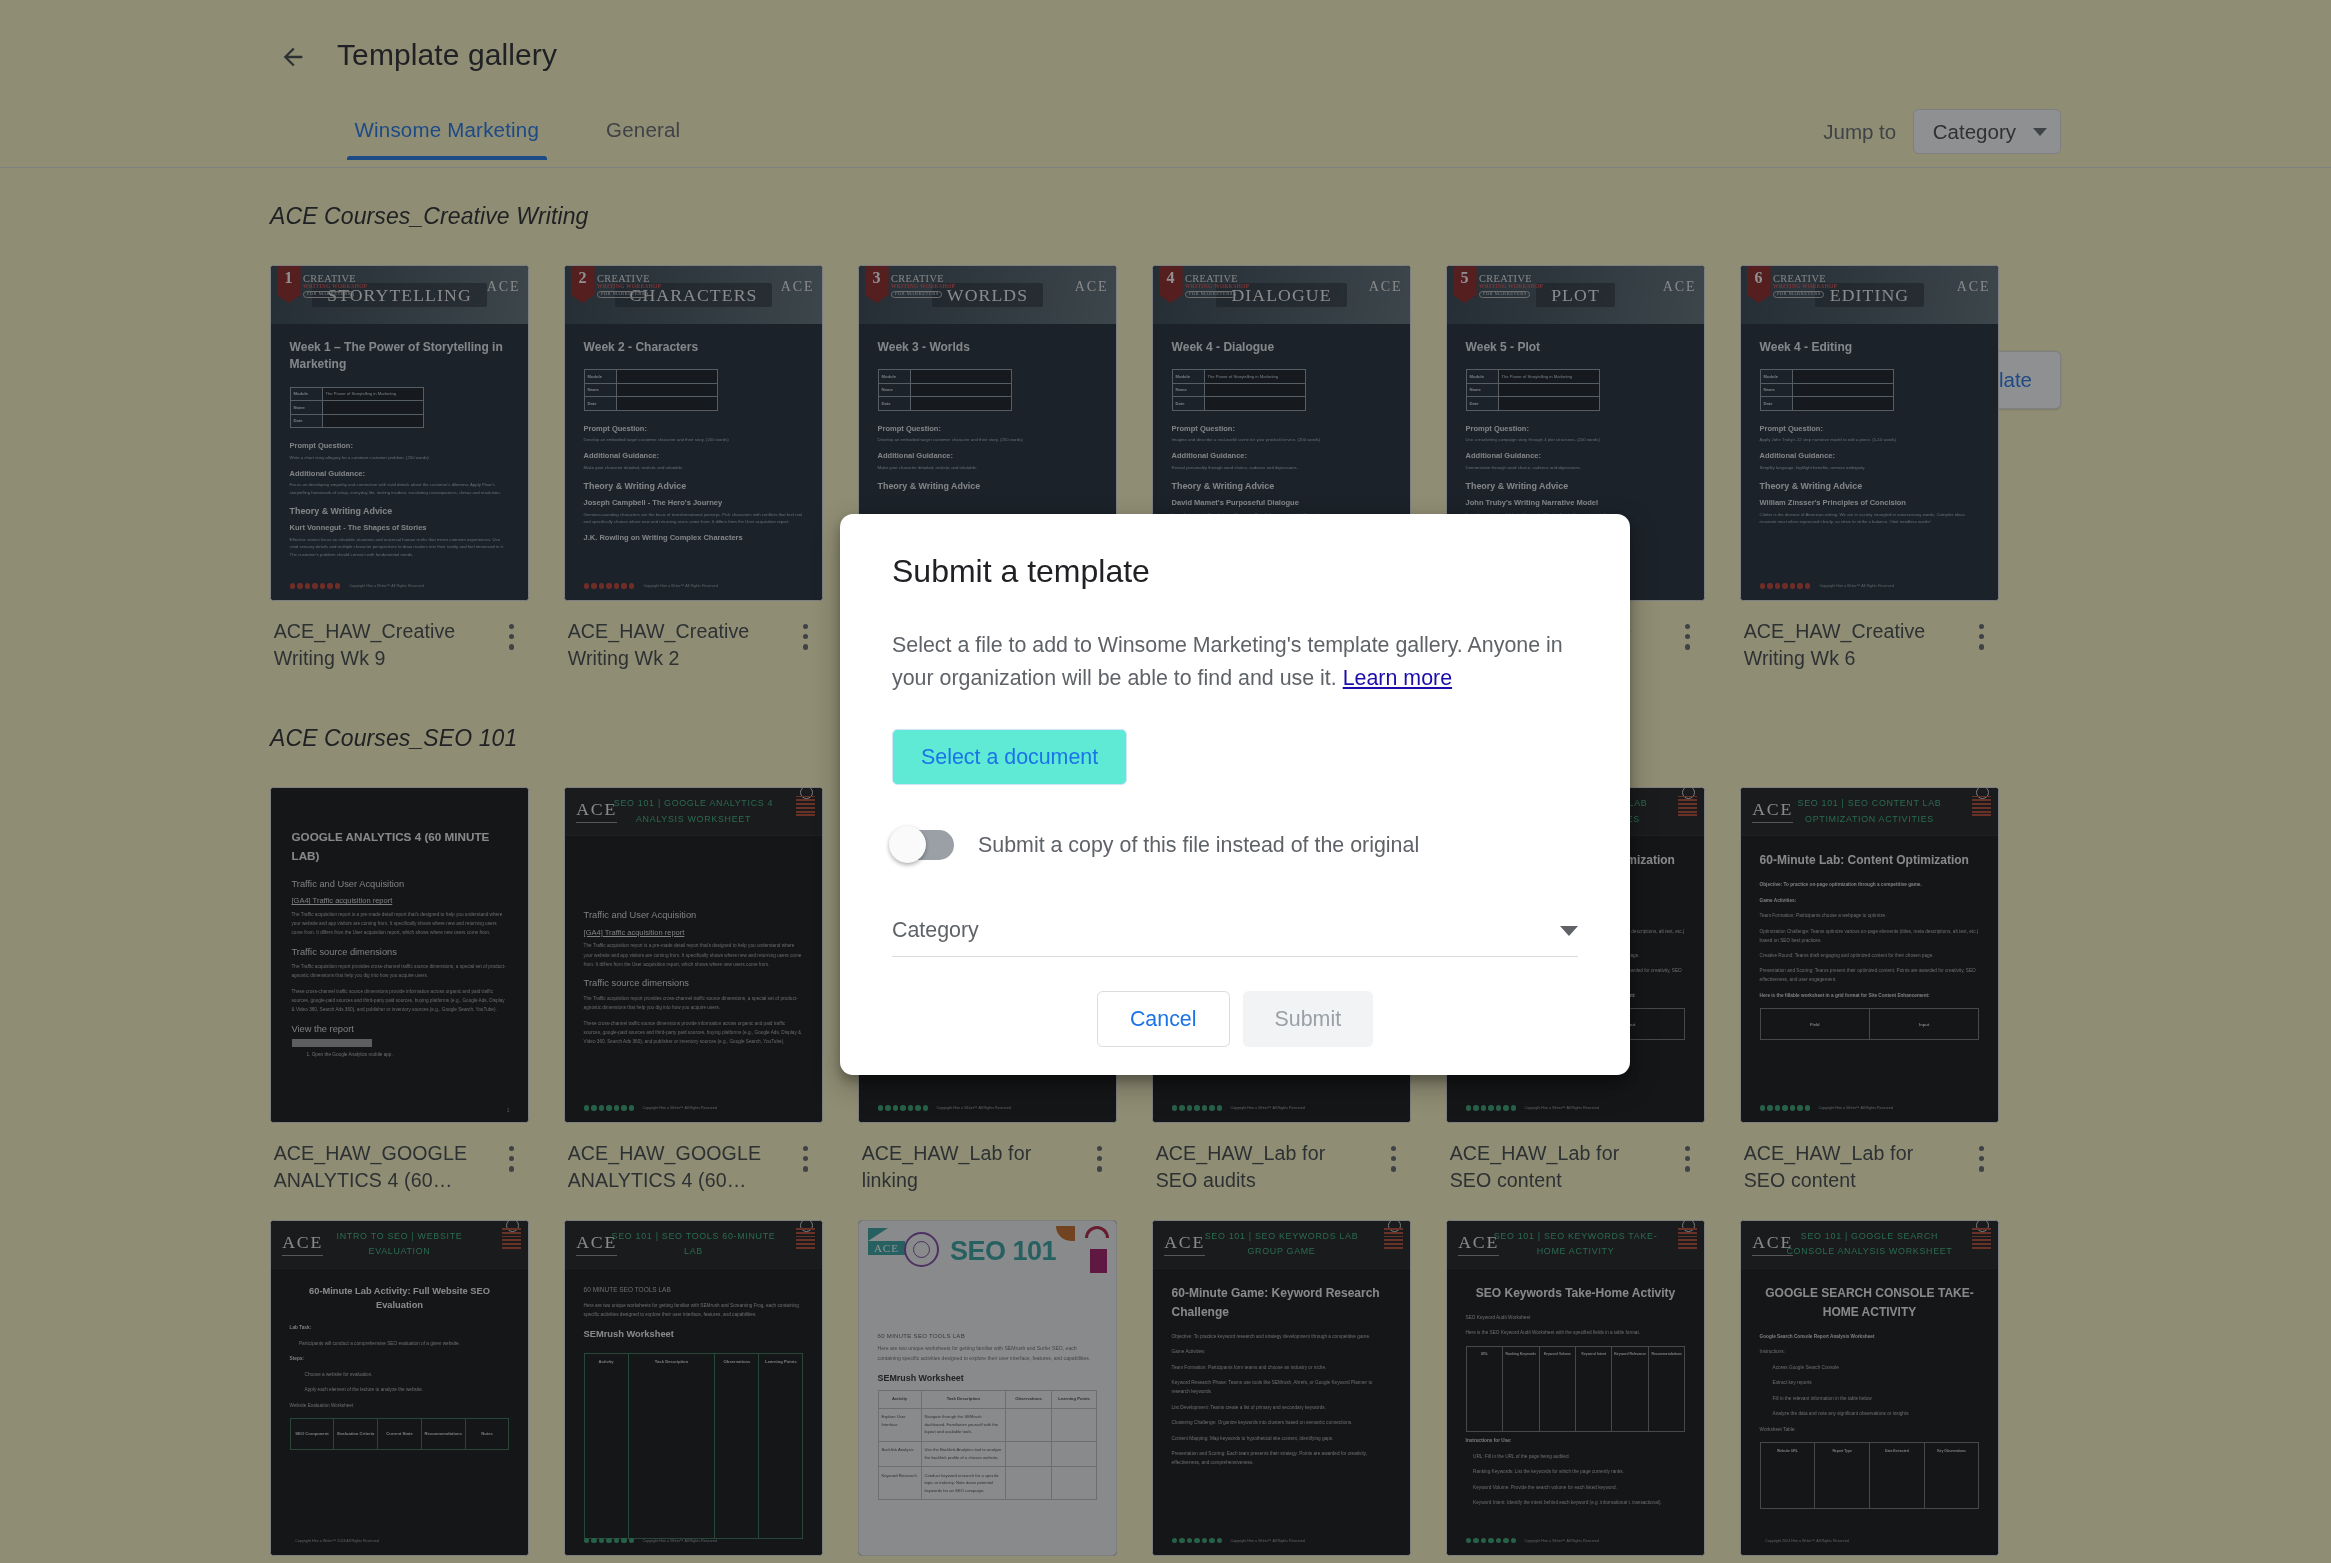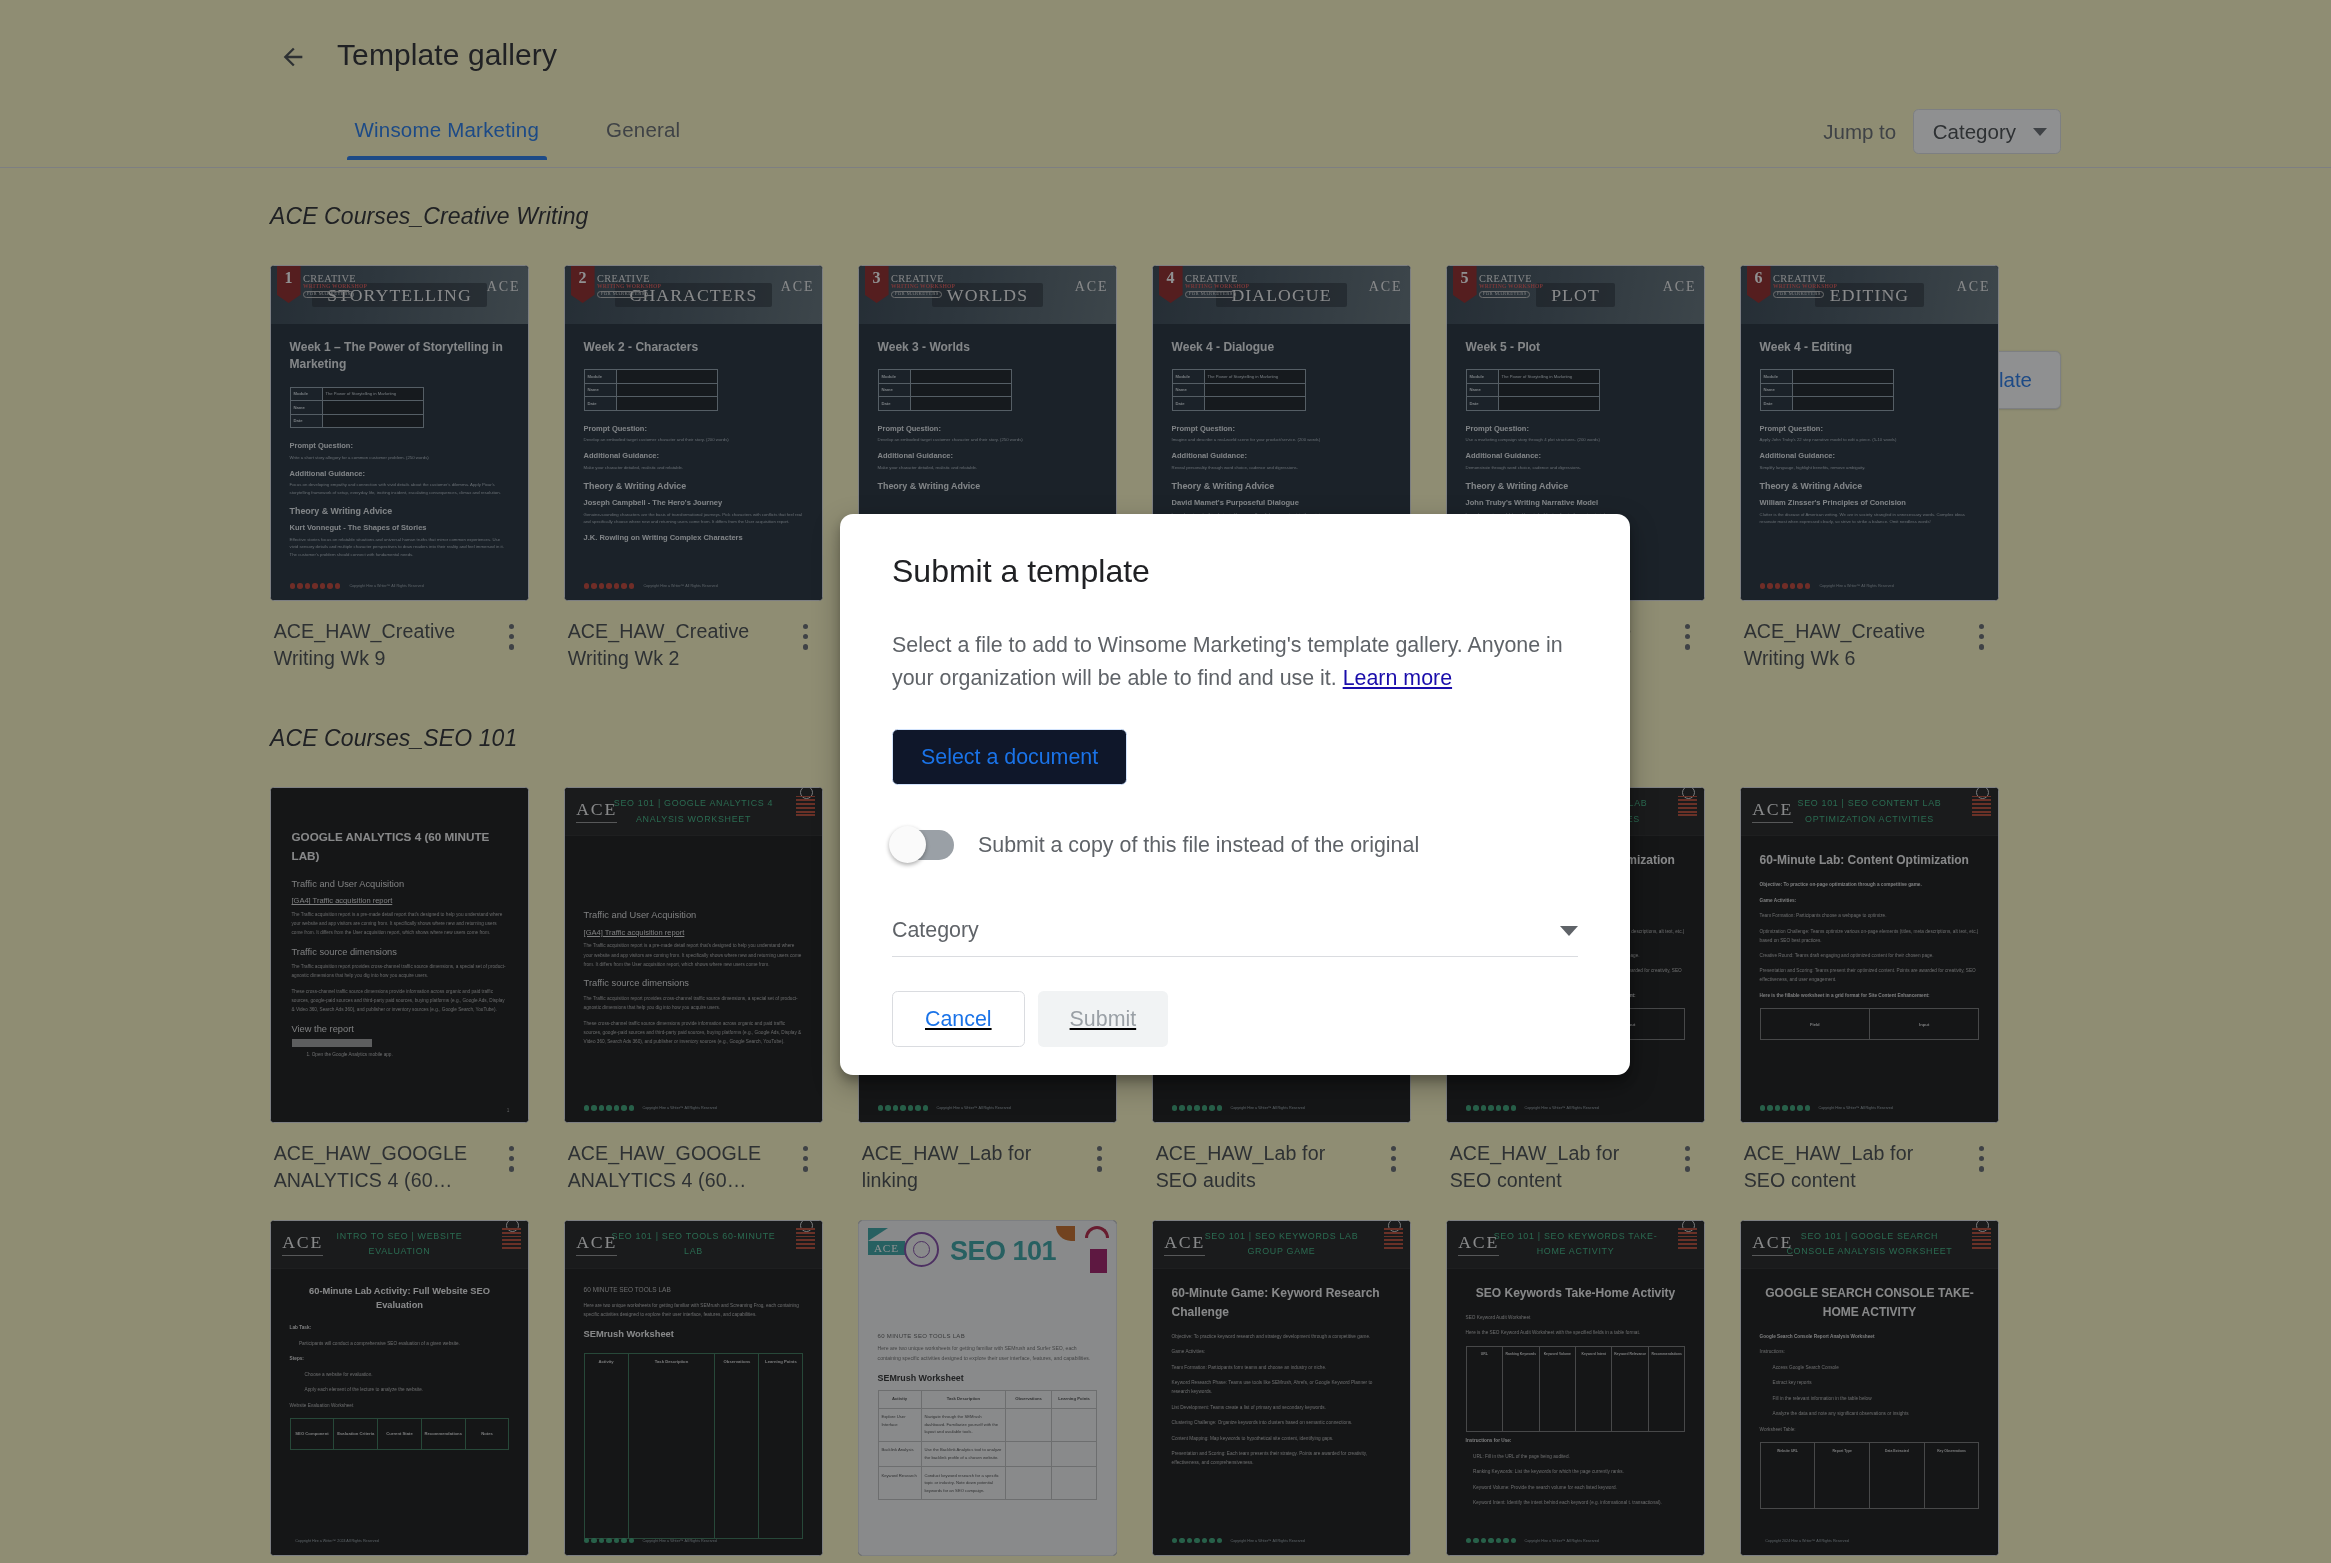--- a/index.html
+++ b/index.html
@@ -275,21 +275,21 @@
     padding: 39px 52px 28px 52px;
   }
   .modal-title { font-size: 32px; color:#202124; font-weight:400; letter-spacing:0; }
   .modal-desc {
     margin-top: 39px;
     font-size: 21.4px; line-height: 33px; color:#5f6368;
   }
   .modal-link { color:#1a0dab; text-decoration: underline; }
   .select-doc-btn {
     margin-top: 34px;
-    background:#0f172a; color:#1a73e8;
+    background:#5eead4; color:#1a73e8;
     border: 0.9px solid #d2e3fc;
     border-radius: 5.6px;
     height: 56px; padding: 0 28px;
     font-size: 21.4px; font-weight:500;
     display:inline-flex; align-items:center;
   }
   .toggle-row { margin-top: 45px; display:flex; align-items:center; gap: 24px; }
   .switch {
     width: 62px; height: 30px; border-radius: 17px;
     background: #9aa0a6; position: relative; flex: none;
@@ -304,21 +304,21 @@
     margin-top: 45px;
     border-bottom: 0.9px solid #dadce0;
     height: 52px;
     display:flex; align-items:center; justify-content:space-between;
   }
   .cat-field span { font-size:21.4px; color:#5f6368; }
   .cat-caret {
     width:0;height:0;border-left:9.3px solid transparent;border-right:9.3px solid transparent;
     border-top:10.3px solid #5f6368;
   }
-  .modal-actions { margin-top: 34px; display:flex; justify-content:flex-start; gap: 13px; text-decoration: underline; }
+  .modal-actions { margin-top: 34px; display:flex; justify-content:center; gap: 13px; }
   .btn-cancel {
     background:#fff; border:0.9px solid #dadce0; border-radius:5.6px;
     color:#1a73e8; font-size:21.4px; font-weight:500; height:56px; padding:0 32px;
   }
   .btn-submit {
     background:#f1f3f4; border:none; border-radius:5.6px;
     color:#9aa0a6; font-size:21.4px; font-weight:500; height:56px; padding:0 32px;
   }
 </style>
 </head>

